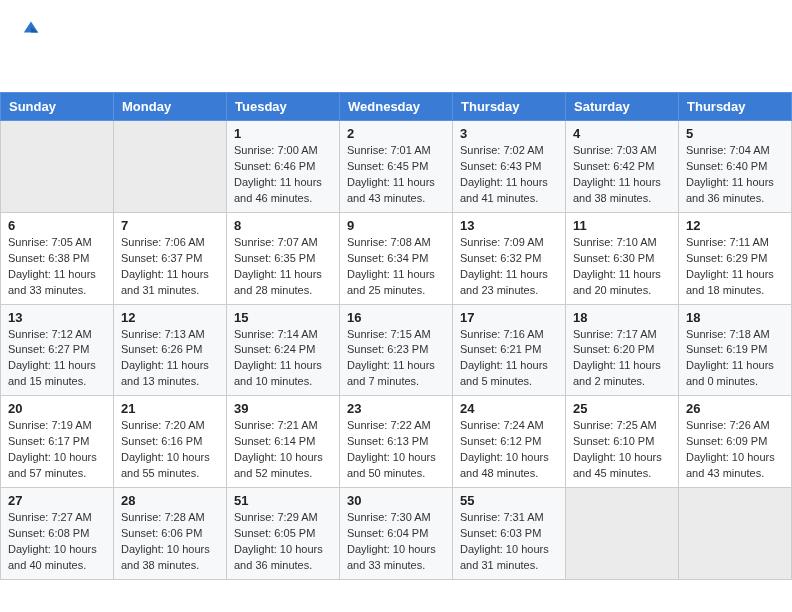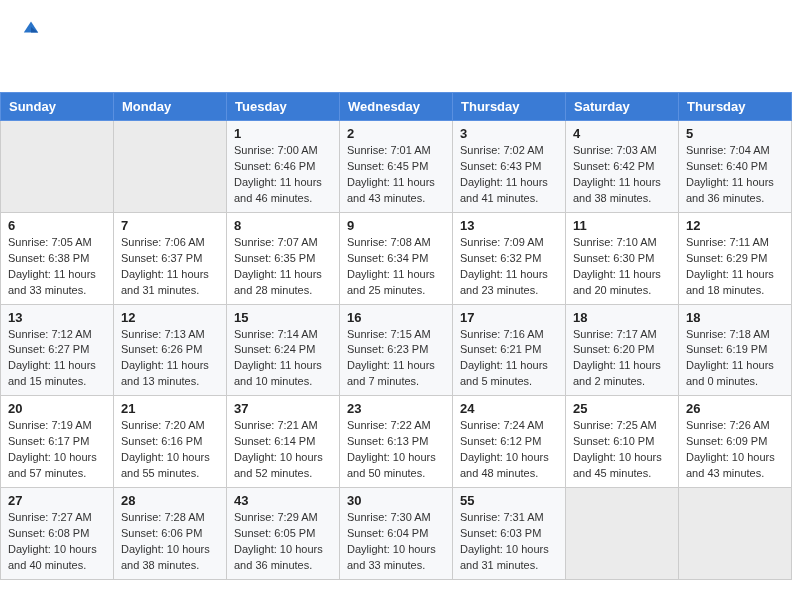--- a/index.html
+++ b/index.html
@@ -226,21 +226,21 @@
       <tr>
         <td>
           <span class="day-number">20</span>
           <div class="day-info">Sunrise: 7:19 AM<br>Sunset: 6:17 PM<br>Daylight: 10 hours and 57 minutes.</div>
         </td>
         <td>
           <span class="day-number">21</span>
           <div class="day-info">Sunrise: 7:20 AM<br>Sunset: 6:16 PM<br>Daylight: 10 hours and 55 minutes.</div>
         </td>
         <td>
-          <span class="day-number">37</span>
+          <span class="day-number">39</span>
           <div class="day-info">Sunrise: 7:21 AM<br>Sunset: 6:14 PM<br>Daylight: 10 hours and 52 minutes.</div>
         </td>
         <td>
           <span class="day-number">23</span>
           <div class="day-info">Sunrise: 7:22 AM<br>Sunset: 6:13 PM<br>Daylight: 10 hours and 50 minutes.</div>
         </td>
         <td>
           <span class="day-number">24</span>
           <div class="day-info">Sunrise: 7:24 AM<br>Sunset: 6:12 PM<br>Daylight: 10 hours and 48 minutes.</div>
         </td>
@@ -256,21 +256,21 @@
       <tr>
         <td>
           <span class="day-number">27</span>
           <div class="day-info">Sunrise: 7:27 AM<br>Sunset: 6:08 PM<br>Daylight: 10 hours and 40 minutes.</div>
         </td>
         <td>
           <span class="day-number">28</span>
           <div class="day-info">Sunrise: 7:28 AM<br>Sunset: 6:06 PM<br>Daylight: 10 hours and 38 minutes.</div>
         </td>
         <td>
-          <span class="day-number">43</span>
+          <span class="day-number">51</span>
           <div class="day-info">Sunrise: 7:29 AM<br>Sunset: 6:05 PM<br>Daylight: 10 hours and 36 minutes.</div>
         </td>
         <td>
           <span class="day-number">30</span>
           <div class="day-info">Sunrise: 7:30 AM<br>Sunset: 6:04 PM<br>Daylight: 10 hours and 33 minutes.</div>
         </td>
         <td>
           <span class="day-number">55</span>
           <div class="day-info">Sunrise: 7:31 AM<br>Sunset: 6:03 PM<br>Daylight: 10 hours and 31 minutes.</div>
         </td>

